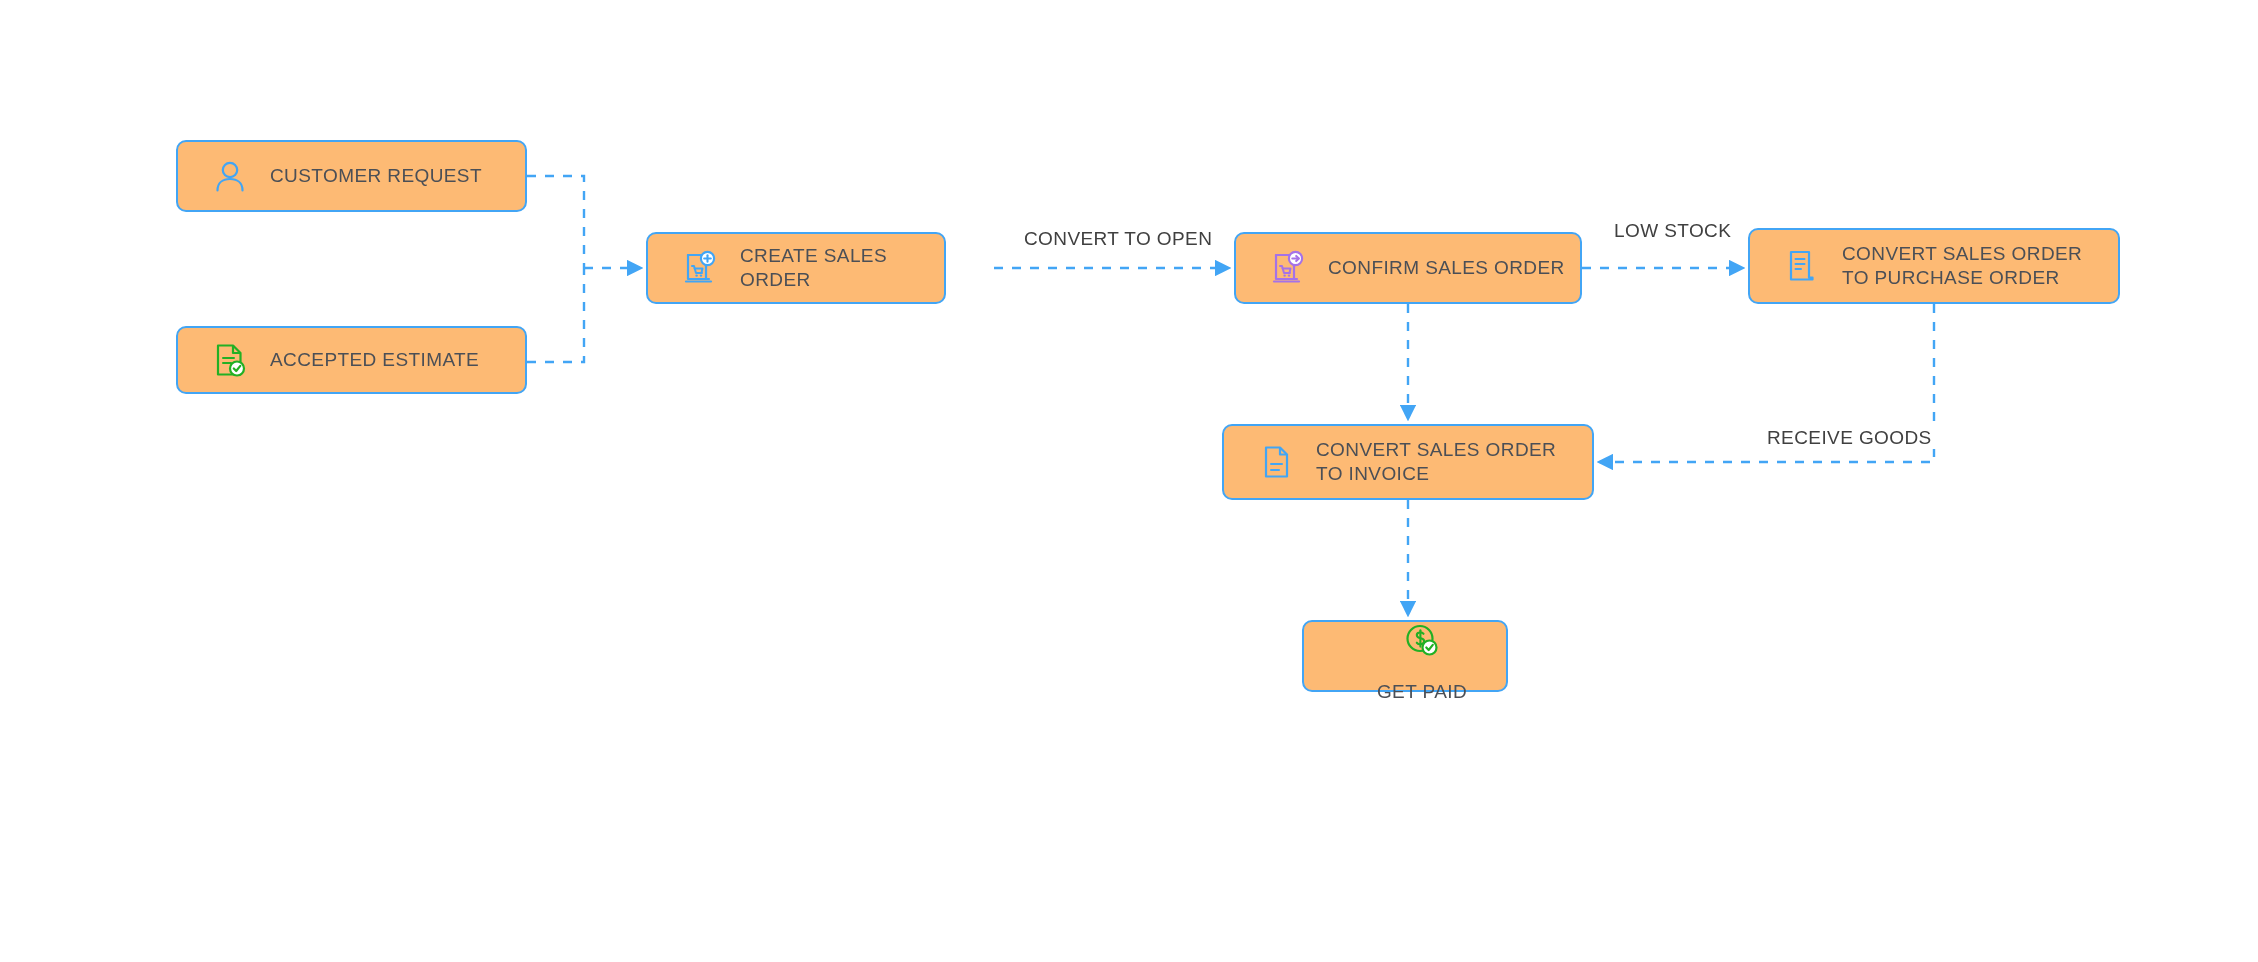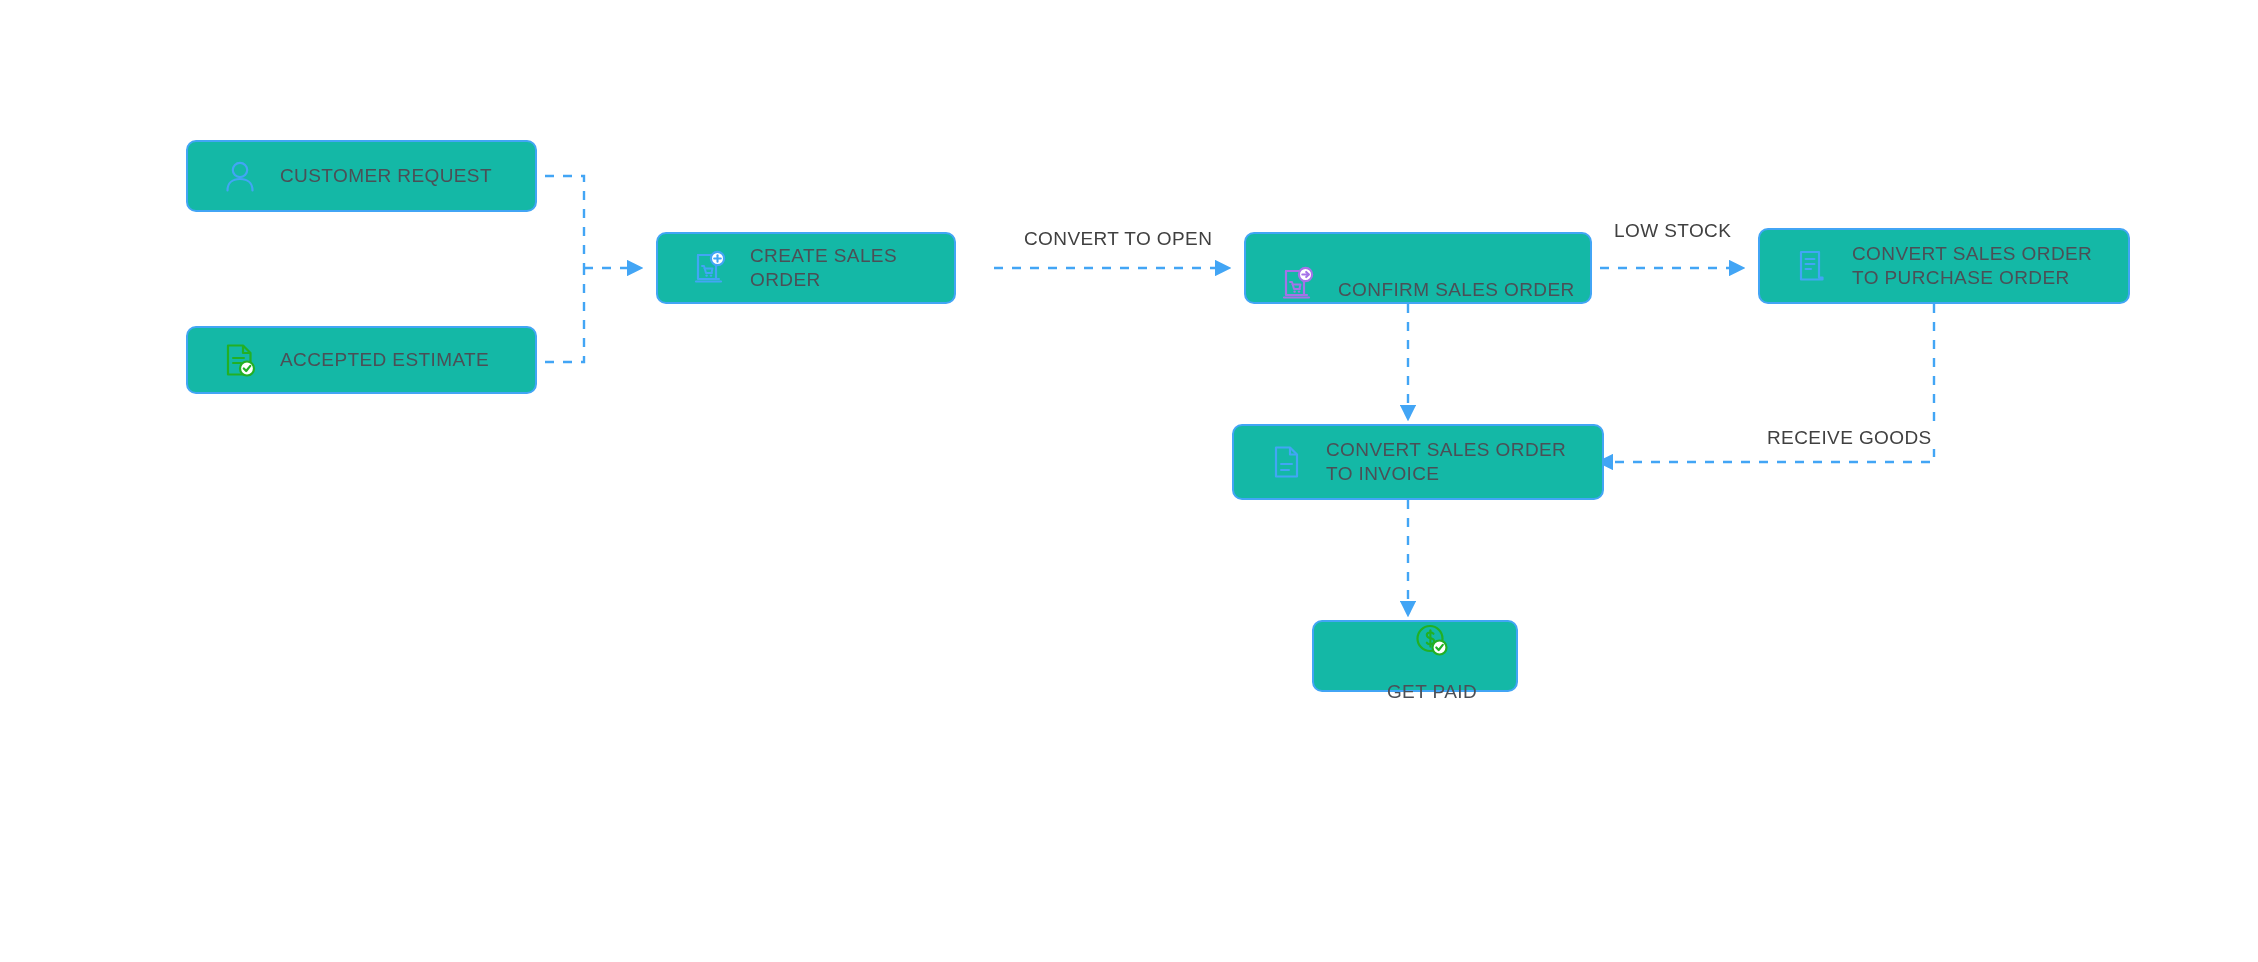--- a/index.html
+++ b/index.html
@@ -23,28 +23,27 @@
   #edge-layer {
     position: absolute;
     left: 0;
     top: 0;
     width: 2258px;
     height: 962px;
   }
   .node {
     position: absolute;
     box-sizing: border-box;
-    background: #14b8a6;
+    background: #fdba74;
     border: 2px solid #42a5f5;
     border-radius: 10px;
     display: flex;
     align-items: center;
     padding-left: 34px;
     gap: 22px;
-    margin-left: 10px;
   }
   .node-icon {
     flex: 0 0 auto;
     width: 36px;
     height: 36px;
     display: block;
   }
   .node-label {
     color: #4b4f56;
     font-family: "Liberation Sans", sans-serif;
@@ -125,21 +124,21 @@
       <path d="M 12.6 18.5 L 20.5 18.5 L 19.6 22.2" fill="none" stroke="#42a5f5" stroke-width="2" stroke-linecap="round" stroke-linejoin="round"></path>
       <circle cx="14.6" cy="25.6" r="1.2" fill="#42a5f5"></circle>
       <circle cx="19" cy="25.6" r="1.2" fill="#42a5f5"></circle>
       <circle cx="25.5" cy="8.5" r="6.6" fill="#ffffff" stroke="#42a5f5" stroke-width="2.2"></circle>
       <line x1="25.5" y1="5.2" x2="25.5" y2="11.8" stroke="#42a5f5" stroke-width="2.1" stroke-linecap="round"></line>
       <line x1="22.2" y1="8.5" x2="28.8" y2="8.5" stroke="#42a5f5" stroke-width="2.1" stroke-linecap="round"></line>
     </svg>
     <span class="node-label">Create Sales Order</span>
   </div>
 
-  <div class="node" style="left:1234px; top:232px; width:348px; height:72px;align-items:flex-end;">
+  <div class="node" style="left:1234px; top:232px; width:348px; height:72px;">
     <svg class="node-icon" viewBox="0 0 36 36" xmlns="http://www.w3.org/2000/svg">
       <path d="M 6 5 L 6 29 L 27 29" fill="none" stroke="#a572e8" stroke-width="2.2" stroke-linecap="round" stroke-linejoin="round"></path>
       <path d="M 6 5 L 22 5" fill="none" stroke="#a572e8" stroke-width="2.2" stroke-linecap="round"></path>
       <path d="M 24 12 L 24 29" fill="none" stroke="#a572e8" stroke-width="2.2" stroke-linecap="round"></path>
       <path d="M 4 31.5 L 29 31.5" fill="none" stroke="#a572e8" stroke-width="2.2" stroke-linecap="round"></path>
       <path d="M 10 16 L 12 16 L 14 23 L 20 23" fill="none" stroke="#a572e8" stroke-width="2" stroke-linecap="round" stroke-linejoin="round"></path>
       <path d="M 12.6 18.5 L 20.5 18.5 L 19.6 22.2" fill="none" stroke="#a572e8" stroke-width="2" stroke-linecap="round" stroke-linejoin="round"></path>
       <circle cx="14.6" cy="25.6" r="1.2" fill="#a572e8"></circle>
       <circle cx="19" cy="25.6" r="1.2" fill="#a572e8"></circle>
       <circle cx="25.5" cy="8.5" r="6.6" fill="#ffffff" stroke="#a572e8" stroke-width="2.2"></circle>

